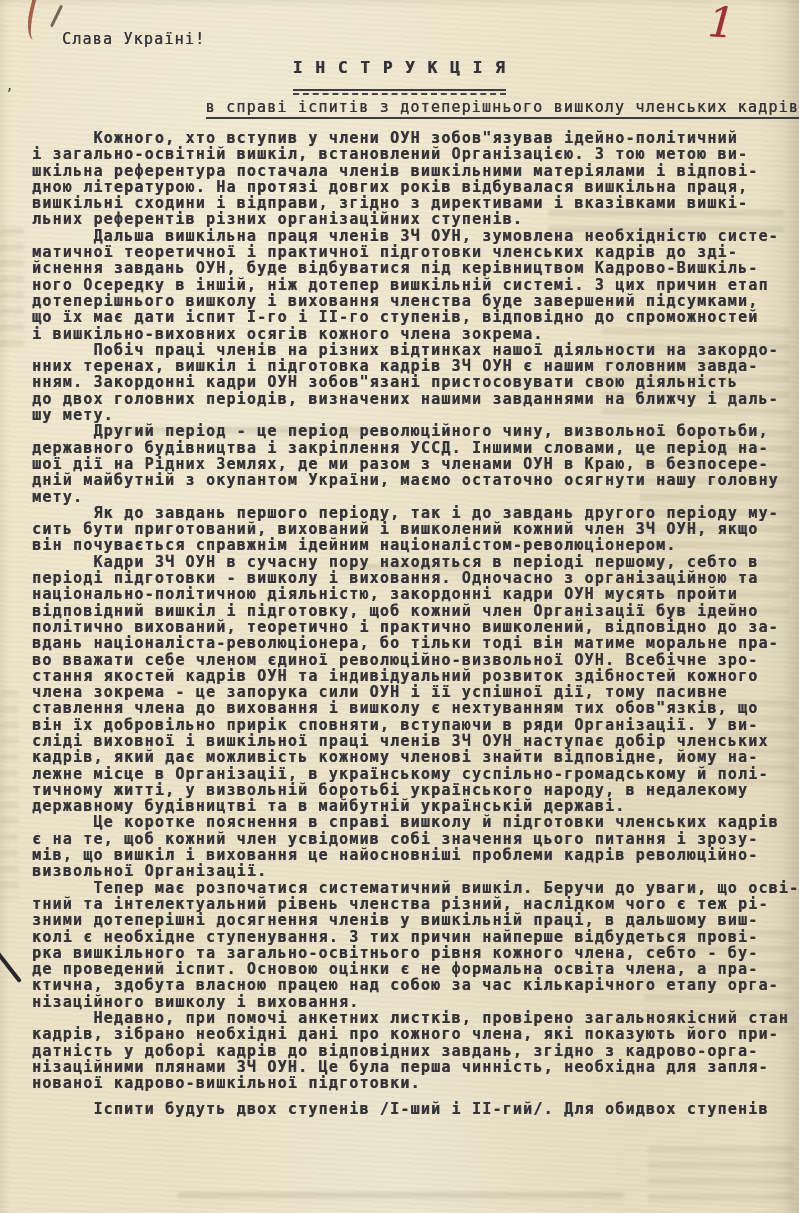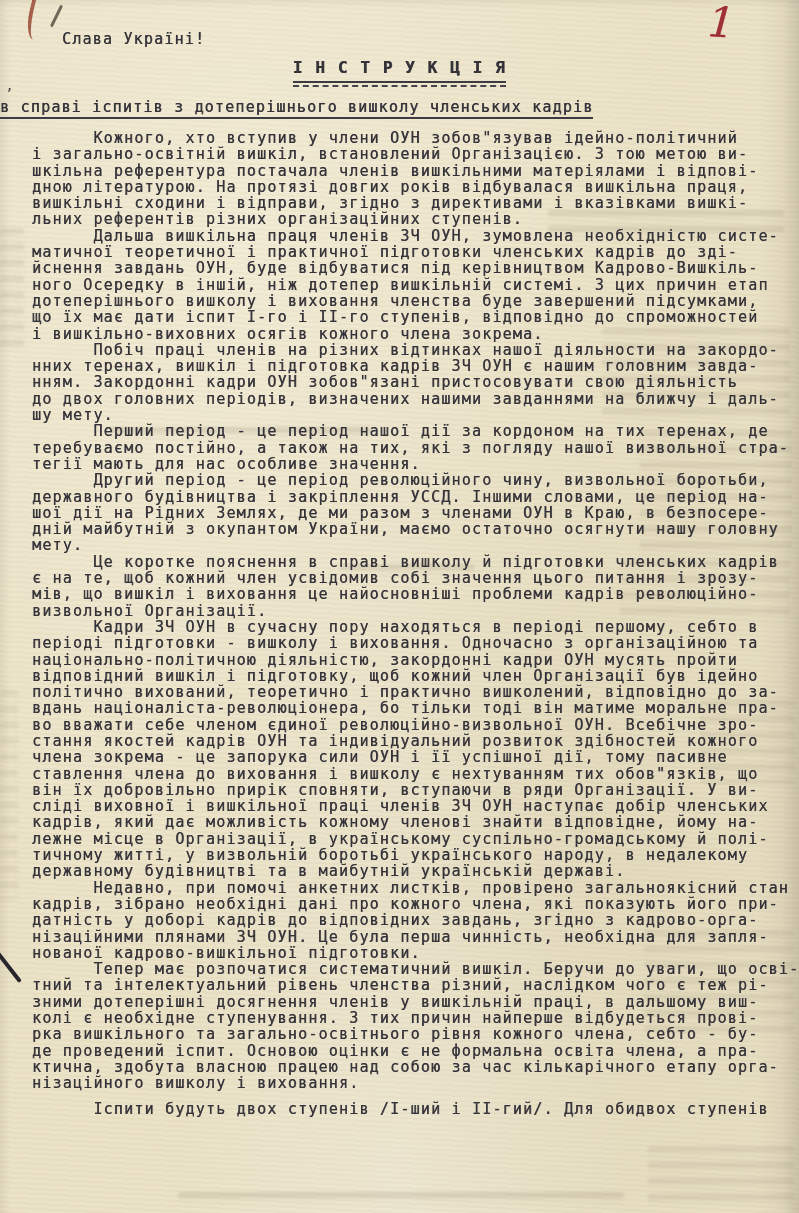--- a/index.html
+++ b/index.html
@@ -33,34 +33,35 @@
   }
   .page-number{
     position:absolute;left:708px;top:-2px;
     font-family:"DejaVu Serif", serif;font-style:italic;
     font-size:42px;color:#9e3036;transform:rotate(4deg);
     text-shadow:.5px 0 0 rgba(158,48,54,.6);
   }
   .title-row{position:absolute;left:0;top:58px;width:100%;text-align:center;}
   .title-outer{display:inline-block;border-bottom:2px dashed #46434b;padding-bottom:2px;}
   .title-inner{
-    display:inline-block;border-bottom:2px solid #3d3b42;padding-bottom:4px;
+    display:inline-block;border-bottom:2px solid #3d3b42;padding-bottom:12px;
     font-size:16px;font-weight:bold;letter-spacing:1.6px;
     text-shadow:.5px 0 0 rgba(53,51,58,.9);
   }
-  .subtitle-row{position:absolute;left:0;top:97px;width:100%;text-align:left;}
+  .subtitle-row{position:absolute;left:0;top:97px;width:100%;text-align:right;}
   .subtitle{
     display:inline-block;border-bottom:2px solid #3d3b42;padding-bottom:1px;
     font-size:15px;letter-spacing:1.2px;
     text-shadow:.5px 0 0 rgba(53,51,58,.85);
   }
   .body{
     position:absolute;left:32px;top:130px;width:766px;
     font-size:15px;line-height:16.3px;letter-spacing:1.2px;
     text-shadow:.4px 0 0 rgba(53,51,58,.75);
+    font-weight:bold;
   }
   .paragraph{white-space:pre;margin:0;}
   .body .paragraph:last-child{margin-top:9px;}
 
   
   .bleed{
     position:absolute;pointer-events:none;opacity:.5;filter:blur(1.4px);
     background:repeating-linear-gradient(180deg,
       rgba(118,108,86,.30) 0 6px, rgba(118,108,86,.04) 6px 16px);
     border-radius:3px;
@@ -142,56 +143,56 @@
 йснення завдань ОУН, буде відбуватися під керівництвом Кадрово-Вишкіль-
 ного Осередку в іншій, ніж дотепер вишкільній системі. З цих причин етап
 дотеперішнього вишколу і виховання членства буде завершений підсумками,
 що їх має дати іспит І-го і ІІ-го ступенів, відповідно до спроможностей
 і вишкільно-виховних осягів кожного члена зокрема.</div>
       <div class="paragraph">      Побіч праці членів на різних відтинках нашої діяльности на закордо-
 нних теренах, вишкіл і підготовка кадрів ЗЧ ОУН є нашим головним завда-
 нням. Закордонні кадри ОУН зобов"язані пристосовувати свою діяльність
 до двох головних періодів, визначених нашими завданнями на ближчу і даль-
 шу мету.</div>
-      <div class="paragraph">      Перший період - це період нашої дії за кордоном на тих теренах, де
-теребуваємо постійно, а також на тих, які з погляду нашої визвольної стра-
-тегії мають для нас особливе значення.</div>
       <div class="paragraph">      Другий період - це період революційного чину, визвольної боротьби,
 державного будівництва і закріплення УССД. Іншими словами, це період на-
 шої дії на Рідних Землях, де ми разом з членами ОУН в Краю, в безпосере-
 дній майбутній з окупантом України, маємо остаточно осягнути нашу головну
 мету.</div>
-      <div class="paragraph">      Це коротке пояснення в справі вишколу й підготовки членських кадрів
-є на те, щоб кожний член усвідомив собі значення цього питання і зрозу-
-мів, що вишкіл і виховання це найосновніші проблеми кадрів революційно-
-визвольної Організації.</div>
+      <div class="paragraph">      Як до завдань першого періоду, так і до завдань другого періоду му-
+сить бути приготований, вихований і вишколений кожний член ЗЧ ОУН, якщо
+він почувається справжнім ідейним націоналістом-революціонером.</div>
       <div class="paragraph">      Кадри ЗЧ ОУН в сучасну пору находяться в періоді першому, себто в
 періоді підготовки - вишколу і виховання. Одночасно з організаційною та
 національно-політичною діяльністю, закордонні кадри ОУН мусять пройти
 відповідний вишкіл і підготовку, щоб кожний член Організації був ідейно
 політично вихований, теоретично і практично вишколений, відповідно до за-
 вдань націоналіста-революціонера, бо тільки тоді він матиме моральне пра-
 во вважати себе членом єдиної революційно-визвольної ОУН. Всебічне зро-
 стання якостей кадрів ОУН та індивідуальний розвиток здібностей кожного
 члена зокрема - це запорука сили ОУН і її успішної дії, тому пасивне
 ставлення члена до виховання і вишколу є нехтуванням тих обов"язків, що
 він їх добровільно прирік сповняти, вступаючи в ряди Організації. У ви-
 сліді виховної і вишкільної праці членів ЗЧ ОУН наступає добір членських
 кадрів, який дає можливість кожному членові знайти відповідне, йому на-
 лежне місце в Організації, в українському суспільно-громадському й полі-
 тичному житті, у визвольній боротьбі українського народу, в недалекому
 державному будівництві та в майбутній українській державі.</div>
-      <div class="paragraph">      Недавно, при помочі анкетних листків, провірено загальноякісний стан
-кадрів, зібрано необхідні дані про кожного члена, які показують його при-
-датність у доборі кадрів до відповідних завдань, згідно з кадрово-орга-
-нізаційними плянами ЗЧ ОУН. Це була перша чинність, необхідна для запля-
-нованої кадрово-вишкільної підготовки.</div>
+      <div class="paragraph">      Це коротке пояснення в справі вишколу й підготовки членських кадрів
+є на те, щоб кожний член усвідомив собі значення цього питання і зрозу-
+мів, що вишкіл і виховання це найосновніші проблеми кадрів революційно-
+визвольної Організації.</div>
       <div class="paragraph">      Тепер має розпочатися систематичний вишкіл. Беручи до уваги, що осві-
 тний та інтелектуальний рівень членства різний, наслідком чого є теж рі-
 зними дотеперішні досягнення членів у вишкільній праці, в дальшому виш-
 колі є необхідне ступенування. З тих причин найперше відбудеться прові-
 рка вишкільного та загально-освітнього рівня кожного члена, себто - бу-
 де проведений іспит. Основою оцінки є не формальна освіта члена, а пра-
 ктична, здобута власною працею над собою за час кількарічного етапу орга-
 нізаційного вишколу і виховання.</div>
+      <div class="paragraph">      Недавно, при помочі анкетних листків, провірено загальноякісний стан
+кадрів, зібрано необхідні дані про кожного члена, які показують його при-
+датність у доборі кадрів до відповідних завдань, згідно з кадрово-орга-
+нізаційними плянами ЗЧ ОУН. Це була перша чинність, необхідна для запля-
+нованої кадрово-вишкільної підготовки.</div>
       <div class="paragraph">      Іспити будуть двох ступенів /І-ший і ІІ-гий/. Для обидвох ступенів</div>
     </div>
 </div>
 
 </body></html>

